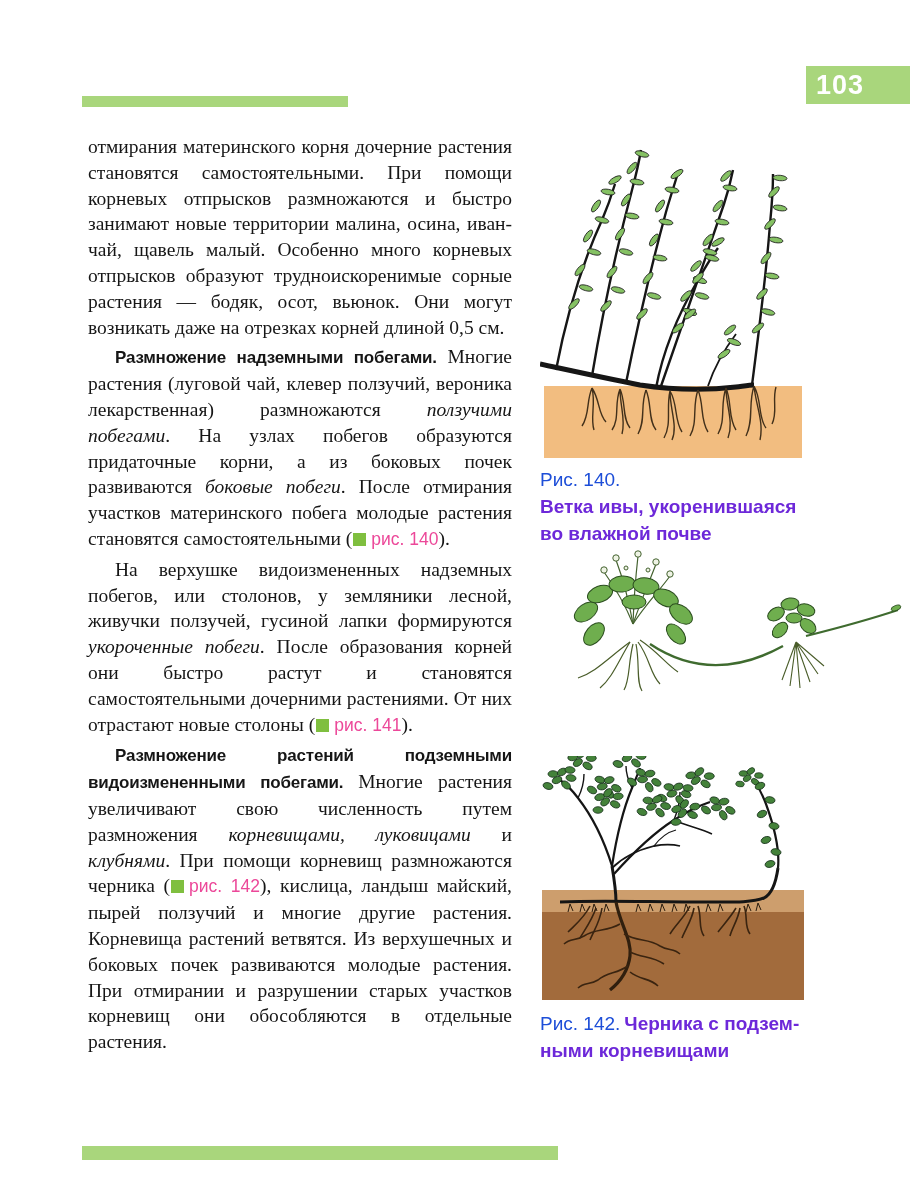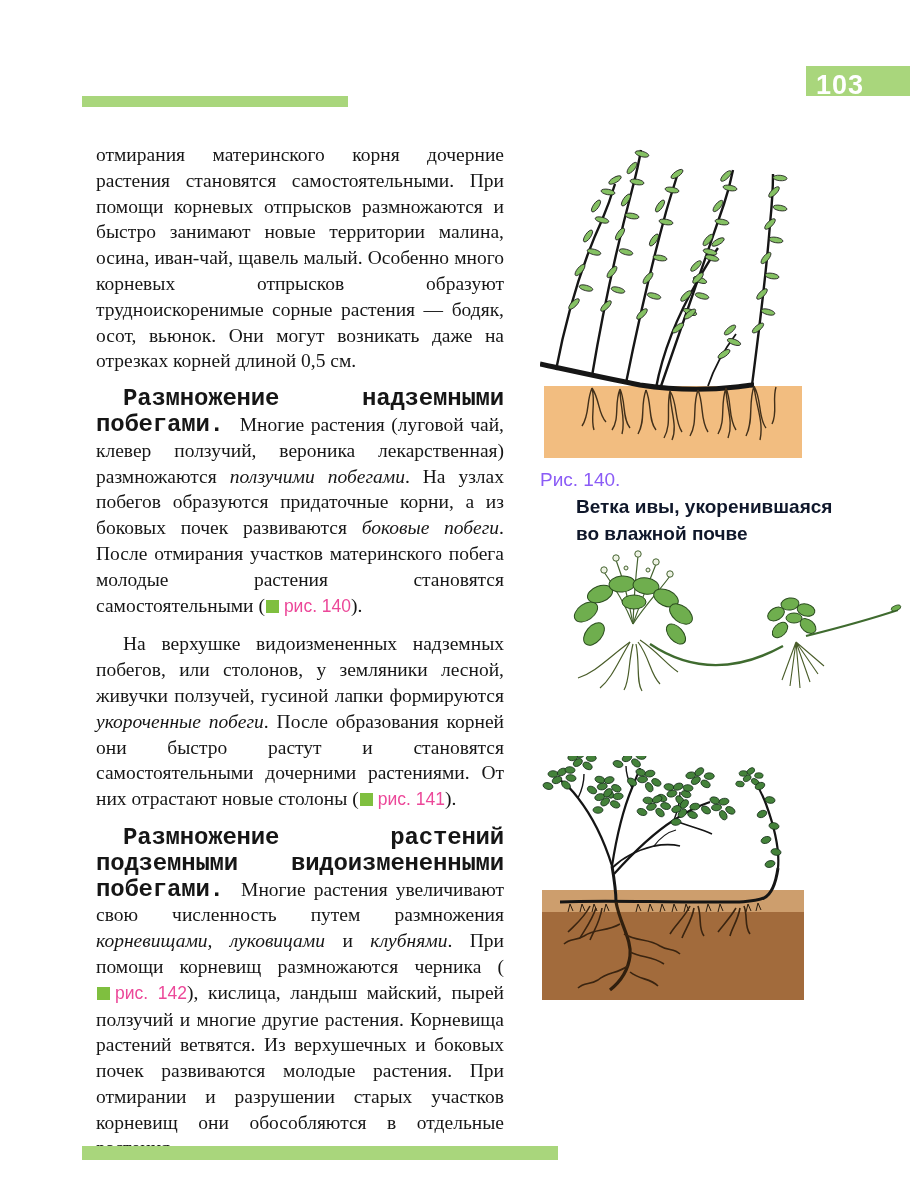--- a/index.html
+++ b/index.html
@@ -3,48 +3,48 @@
 <meta charset="utf-8">
 <style>
   html,body{margin:0;padding:0;background:#fff;}
   #page{position:relative;width:910px;height:1182px;background:#ffffff;
         font-family:"Liberation Serif",serif;overflow:hidden;}
 
   
   .accent-bar-top{position:absolute;left:82px;top:96px;width:266px;height:11px;background:#a9d67c;}
   .header-title{position:absolute;top:88px;right:110px;font-family:"Liberation Sans",sans-serif;
         font-size:13.5px;font-weight:400;color:#414042;letter-spacing:.5px;white-space:nowrap;}
-  .page-badge{position:absolute;left:806px;top:66px;width:104px;height:30px;background:#a9d67c;
+  .page-badge{position:absolute;left:806px;top:66px;width:104px;height:38px;background:#a9d67c;
         color:#fff;font-family:"Liberation Sans",sans-serif;font-weight:700;font-size:27px;
         line-height:38px;padding-left:10px;box-sizing:border-box;letter-spacing:1px;}
 
   
   .text-col{position:absolute;left:84px;top:130px;width:432px;font-size:19.5px;
         line-height:25.8px;text-align:justify;color:#161616;}
-  .para{margin:12px;}
+  .para{margin:4px;}
   .para.indent{text-indent:27px;}
-  .seg-bold{font-family:Liberation Mono, monospace;font-weight:700;font-size:24px;letter-spacing:-.2px;}
+  .seg-bold{font-family:Liberation Sans, sans-serif;font-weight:700;font-size:17px;letter-spacing:-.2px;}
   .seg-italic{font-style:italic;}
   .figref{white-space:nowrap;}
   .figref-square{display:inline-block;width:13px;height:13px;background:#7fbf3f;
         margin:0 5px 0 1px;transform:translateY(1px);}
   .figref-text{font-family:"Liberation Sans",sans-serif;font-size:17.5px;color:#ec4899;}
 
   
   .fig{position:absolute;}
   #fig140{left:540px;top:128px;width:266px;height:332px;}
   #fig141{left:538px;top:546px;width:372px;height:146px;}
   #fig142{left:540px;top:756px;width:266px;height:245px;}
   .cap{position:absolute;width:310px;}
   #cap140{left:540px;top:466px;}
   #cap141{left:540px;top:692px;}
   #cap142{left:540px;top:1010px;}
-  .cap-label{font-family:"Liberation Sans",sans-serif;font-size:19px;color:#8b5cf6;line-height:27px;}
-  .cap-title{font-family:"Liberation Sans",sans-serif;font-size:19px;font-weight:700;color:#0f172a;
-        line-height:27px;white-space:pre-line;margin-left:36px;}
+  .cap-label{font-family:"Liberation Sans",sans-serif;font-size:19px;color:#1d4ed8;line-height:27px;}
+  .cap-title{font-family:"Liberation Sans",sans-serif;font-size:19px;font-weight:700;color:#6d28d9;
+        line-height:27px;white-space:pre-line;}
 
   
   .accent-bar-bottom{position:absolute;left:82px;top:1146px;width:476px;height:14px;background:#a9d67c;}
 </style>
 </head>
 <body>
 
 <div id="page">
 
   <div class="accent-bar-top"></div>
@@ -276,15 +276,20 @@
       <use href="#lf2" transform="translate(220,30) rotate(-25)"></use>
         <use href="#lf2" transform="translate(230,44) rotate(10)"></use>
       <use href="#lf2" transform="translate(222,58) rotate(-25)"></use>
         <use href="#lf2" transform="translate(234,70) rotate(10)"></use>
       <use href="#lf2" transform="translate(226,84) rotate(-20)"></use>
         <use href="#lf2" transform="translate(236,96) rotate(10)"></use>
       <use href="#lf2" transform="translate(230,108) rotate(-15)"></use>
     </g>
   </svg>
 
+  <div id="cap142" class="cap">
+    <span class="cap-label">Рис. 142.</span>
+    <span class="cap-title">Черника с подзем-
+ными корневищами</span>
+  </div>
 
   <div class="accent-bar-bottom"></div>
 </div>
 
 </body></html>

